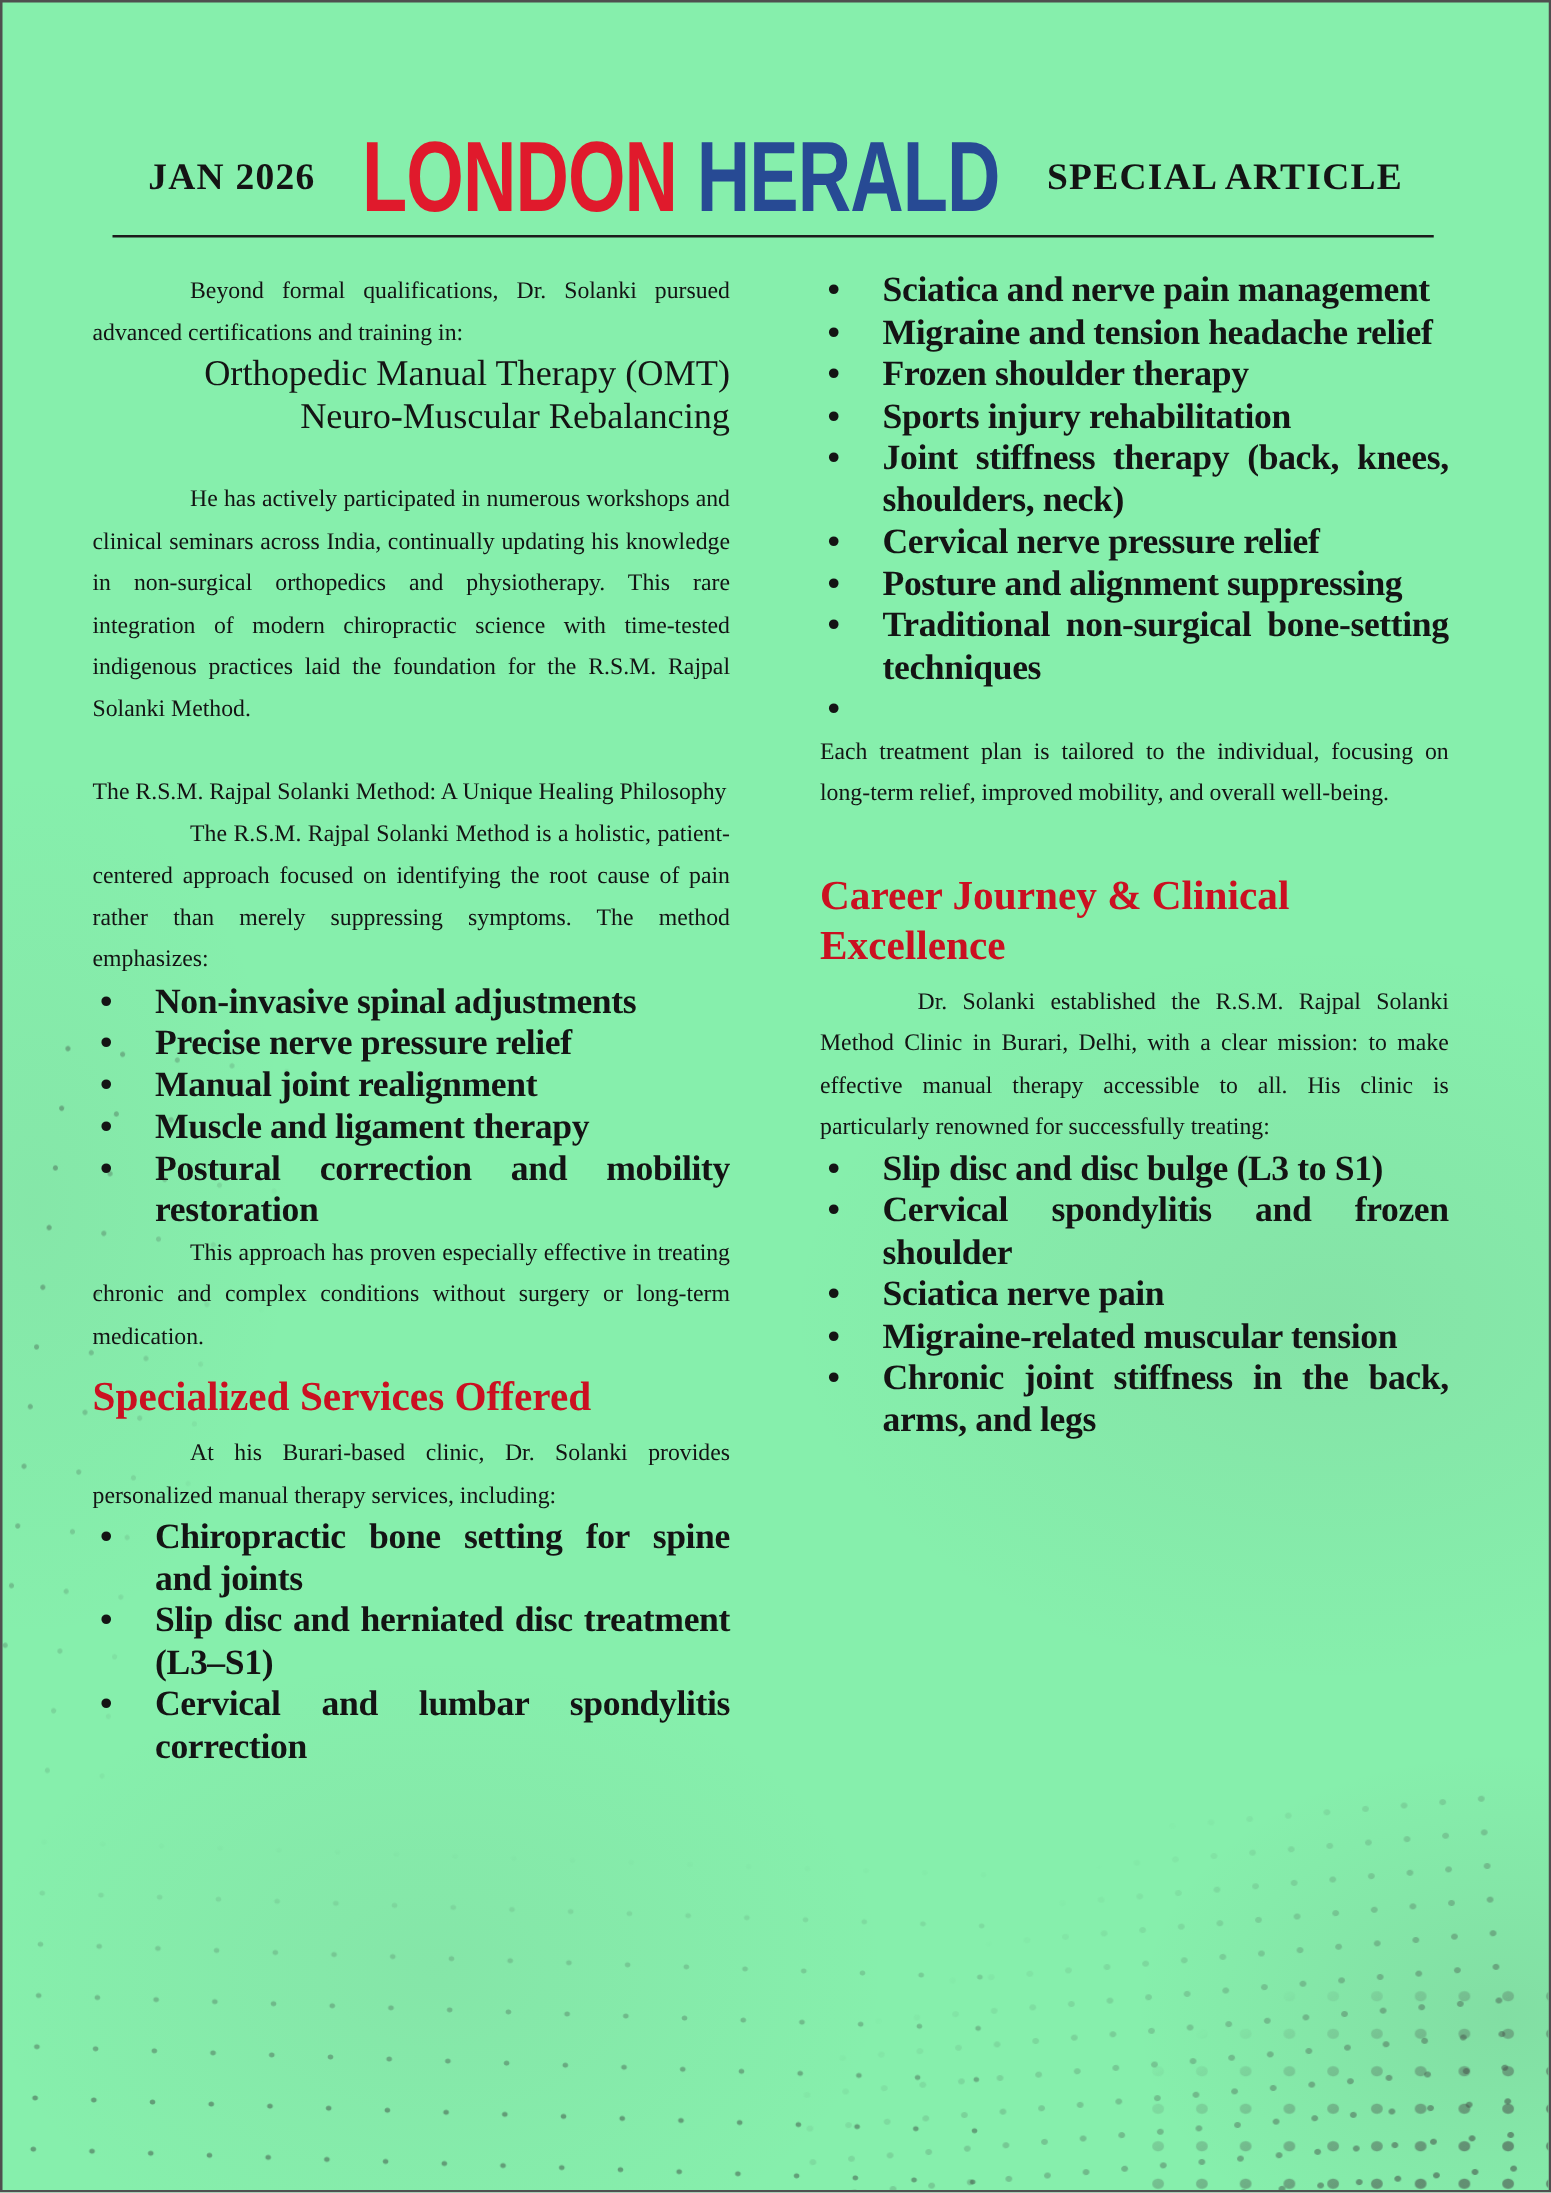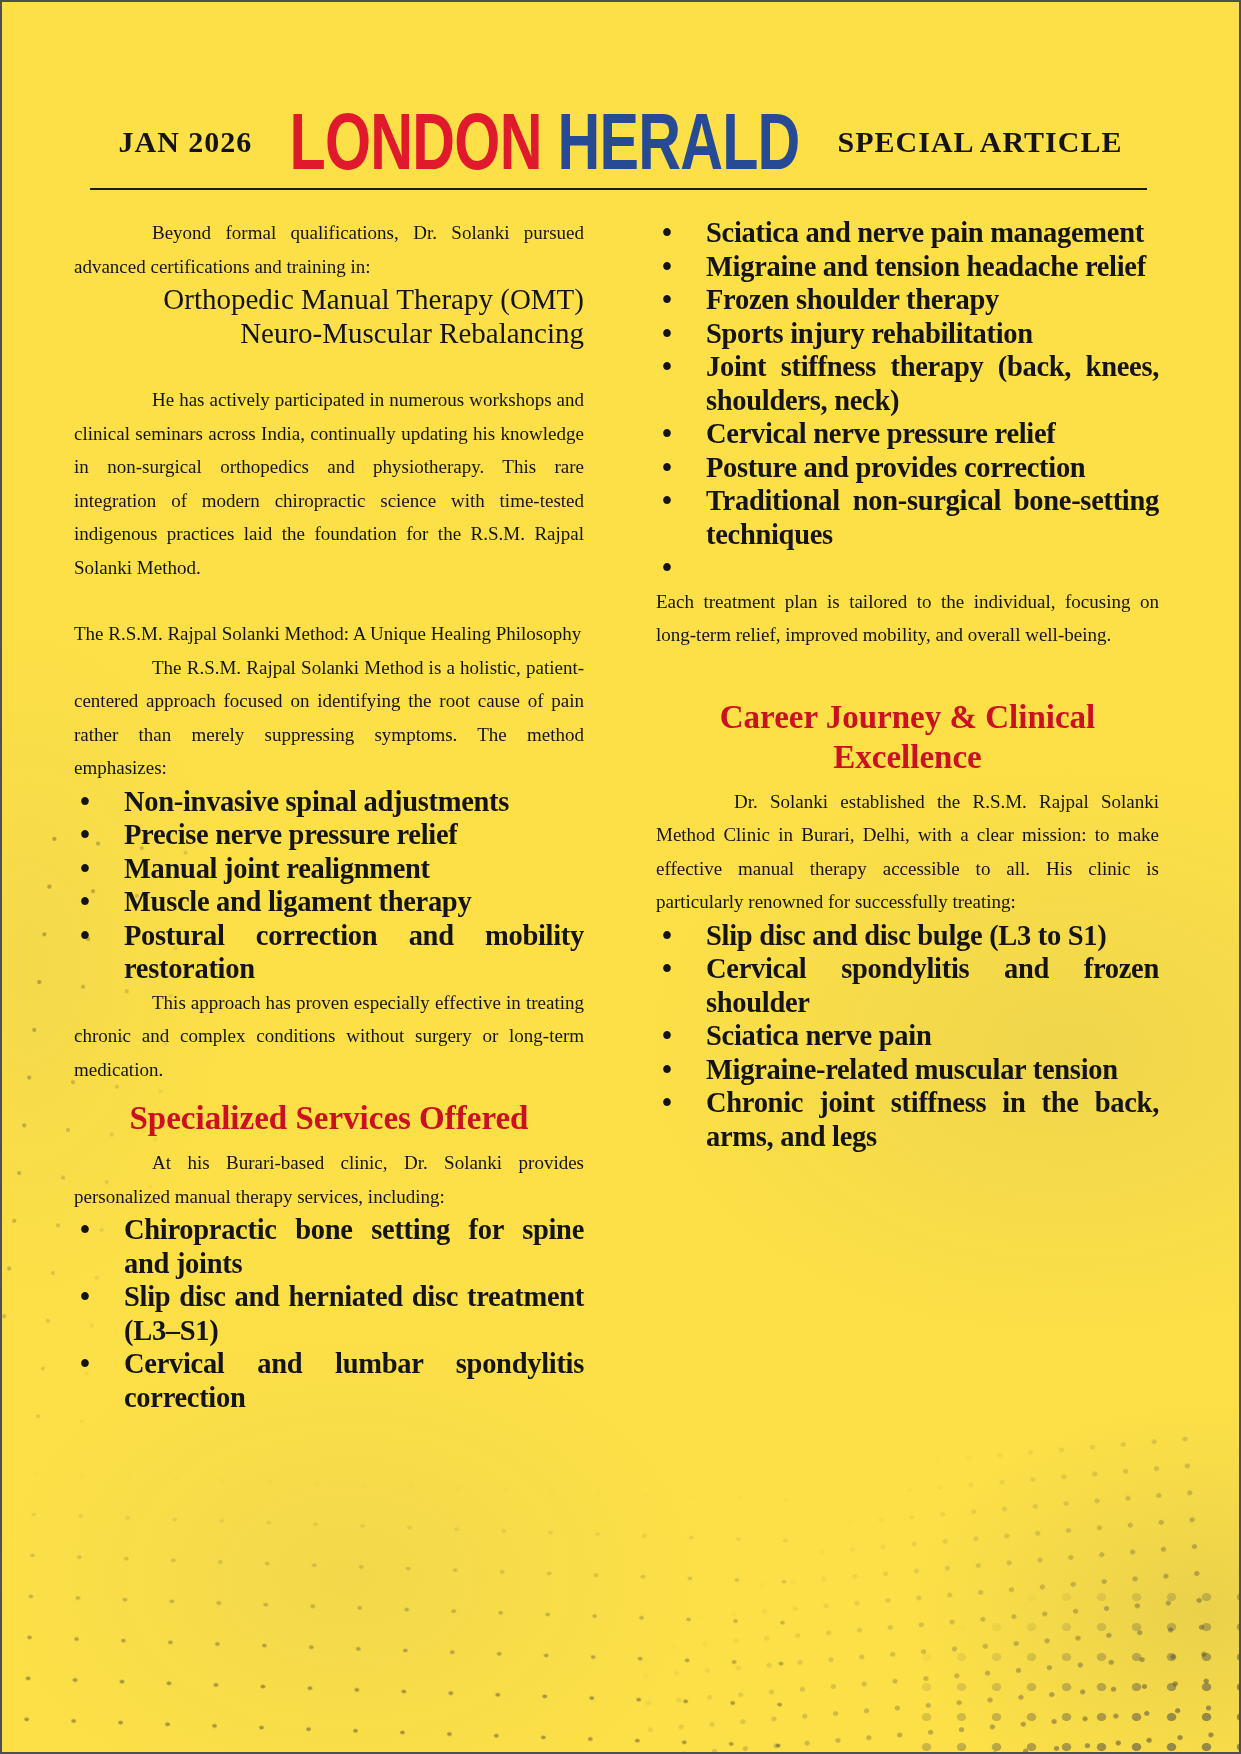--- a/index.html
+++ b/index.html
@@ -1,20 +1,20 @@
 <!DOCTYPE html>
 <html style="--london-red: #e01a2c; --herald-blue: #274a94; --heading-red: #cb1021;"><head>
 <meta charset="utf-8">
 <style>
   html,body{margin:0;padding:0;background:#ffffff;}
   .page{
     position:relative;
     width:1241px;height:1754px;
     box-sizing:border-box;
-    background:#fde047;
+    background:#86efac;
     border:2px solid #4f4f4f;
     overflow:hidden;
     font-family:"Liberation Serif", serif;
     color:#141414;
     text-decoration:underline;
   }
   
   .tex{position:absolute;pointer-events:none;z-index:0;}
   .blotches{
     inset:0;
@@ -86,21 +86,21 @@
   p.body{margin:0;font-size:19px;line-height:33.5px;text-align:justify;}
   p.line{margin:0;font-size:29px;line-height:33.5px;text-align:right;}
   .indent{text-indent:78px;}
   .vgap{height:33px;}
   .bi{display:flex;font-weight:bold;font-size:28.5px;line-height:33.5px;letter-spacing:-0.3px;}
   .bi .b{flex:0 0 50px;padding-left:6px;box-sizing:border-box;}
   .bi .t{flex:1;text-align:justify;min-height:33.5px;}
   .rh{
     color:var(--heading-red,#cb1021);
     font-weight:bold;font-size:33px;line-height:40px;
-    text-align:center;margin:12px 0 8px;
+    margin:12px 0 8px;
   }
 </style>
 </head>
 <body>
 
 <div class="page">
 
   <div class="tex blotches"></div>
   <div class="tex dots-ml"></div>
   <div class="tex dots-bl"></div>
@@ -192,21 +192,21 @@
         <div class="bi">
             <span class="b">•</span>
             <span class="t">Joint stiffness therapy (back, knees, shoulders, neck)</span>
           </div>
         <div class="bi">
             <span class="b">•</span>
             <span class="t">Cervical nerve pressure relief</span>
           </div>
         <div class="bi">
             <span class="b">•</span>
-            <span class="t">Posture and provides correction</span>
+            <span class="t">Posture and alignment suppressing</span>
           </div>
         <div class="bi">
             <span class="b">•</span>
             <span class="t">Traditional non-surgical bone-setting techniques</span>
           </div>
         <div class="bi">
             <span class="b">•</span>
             <span class="t"></span>
           </div>
       </div>

